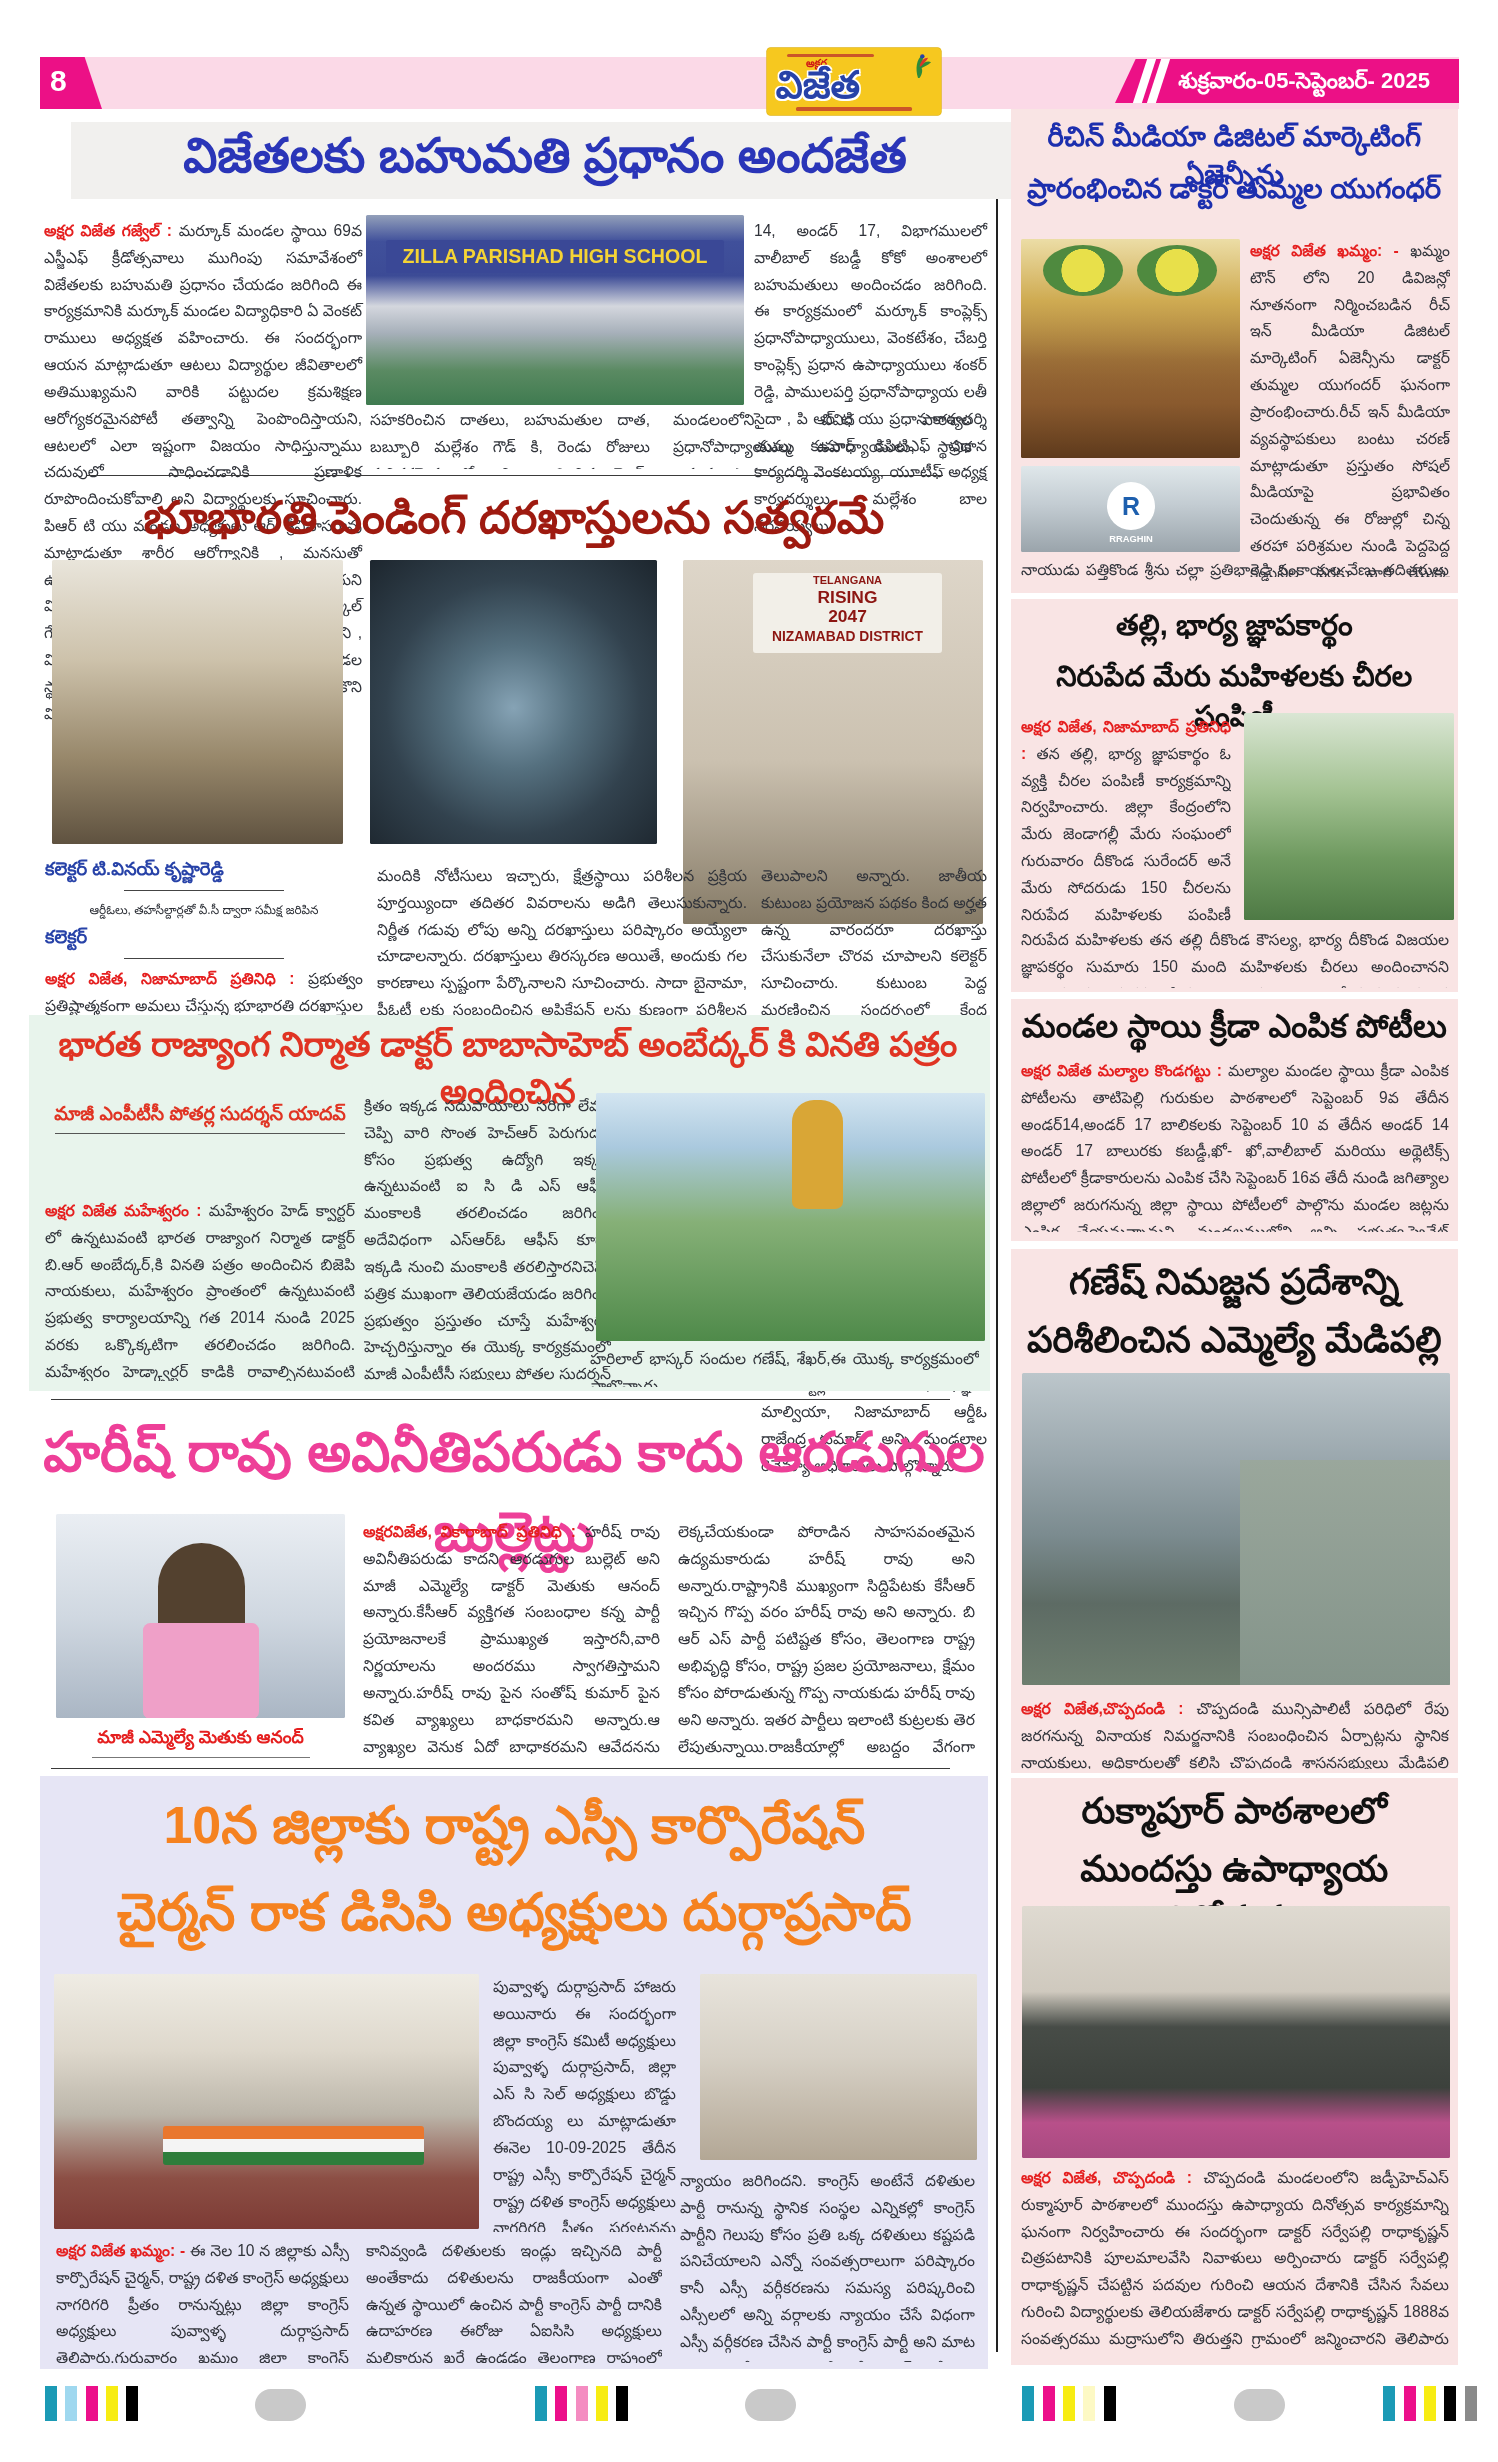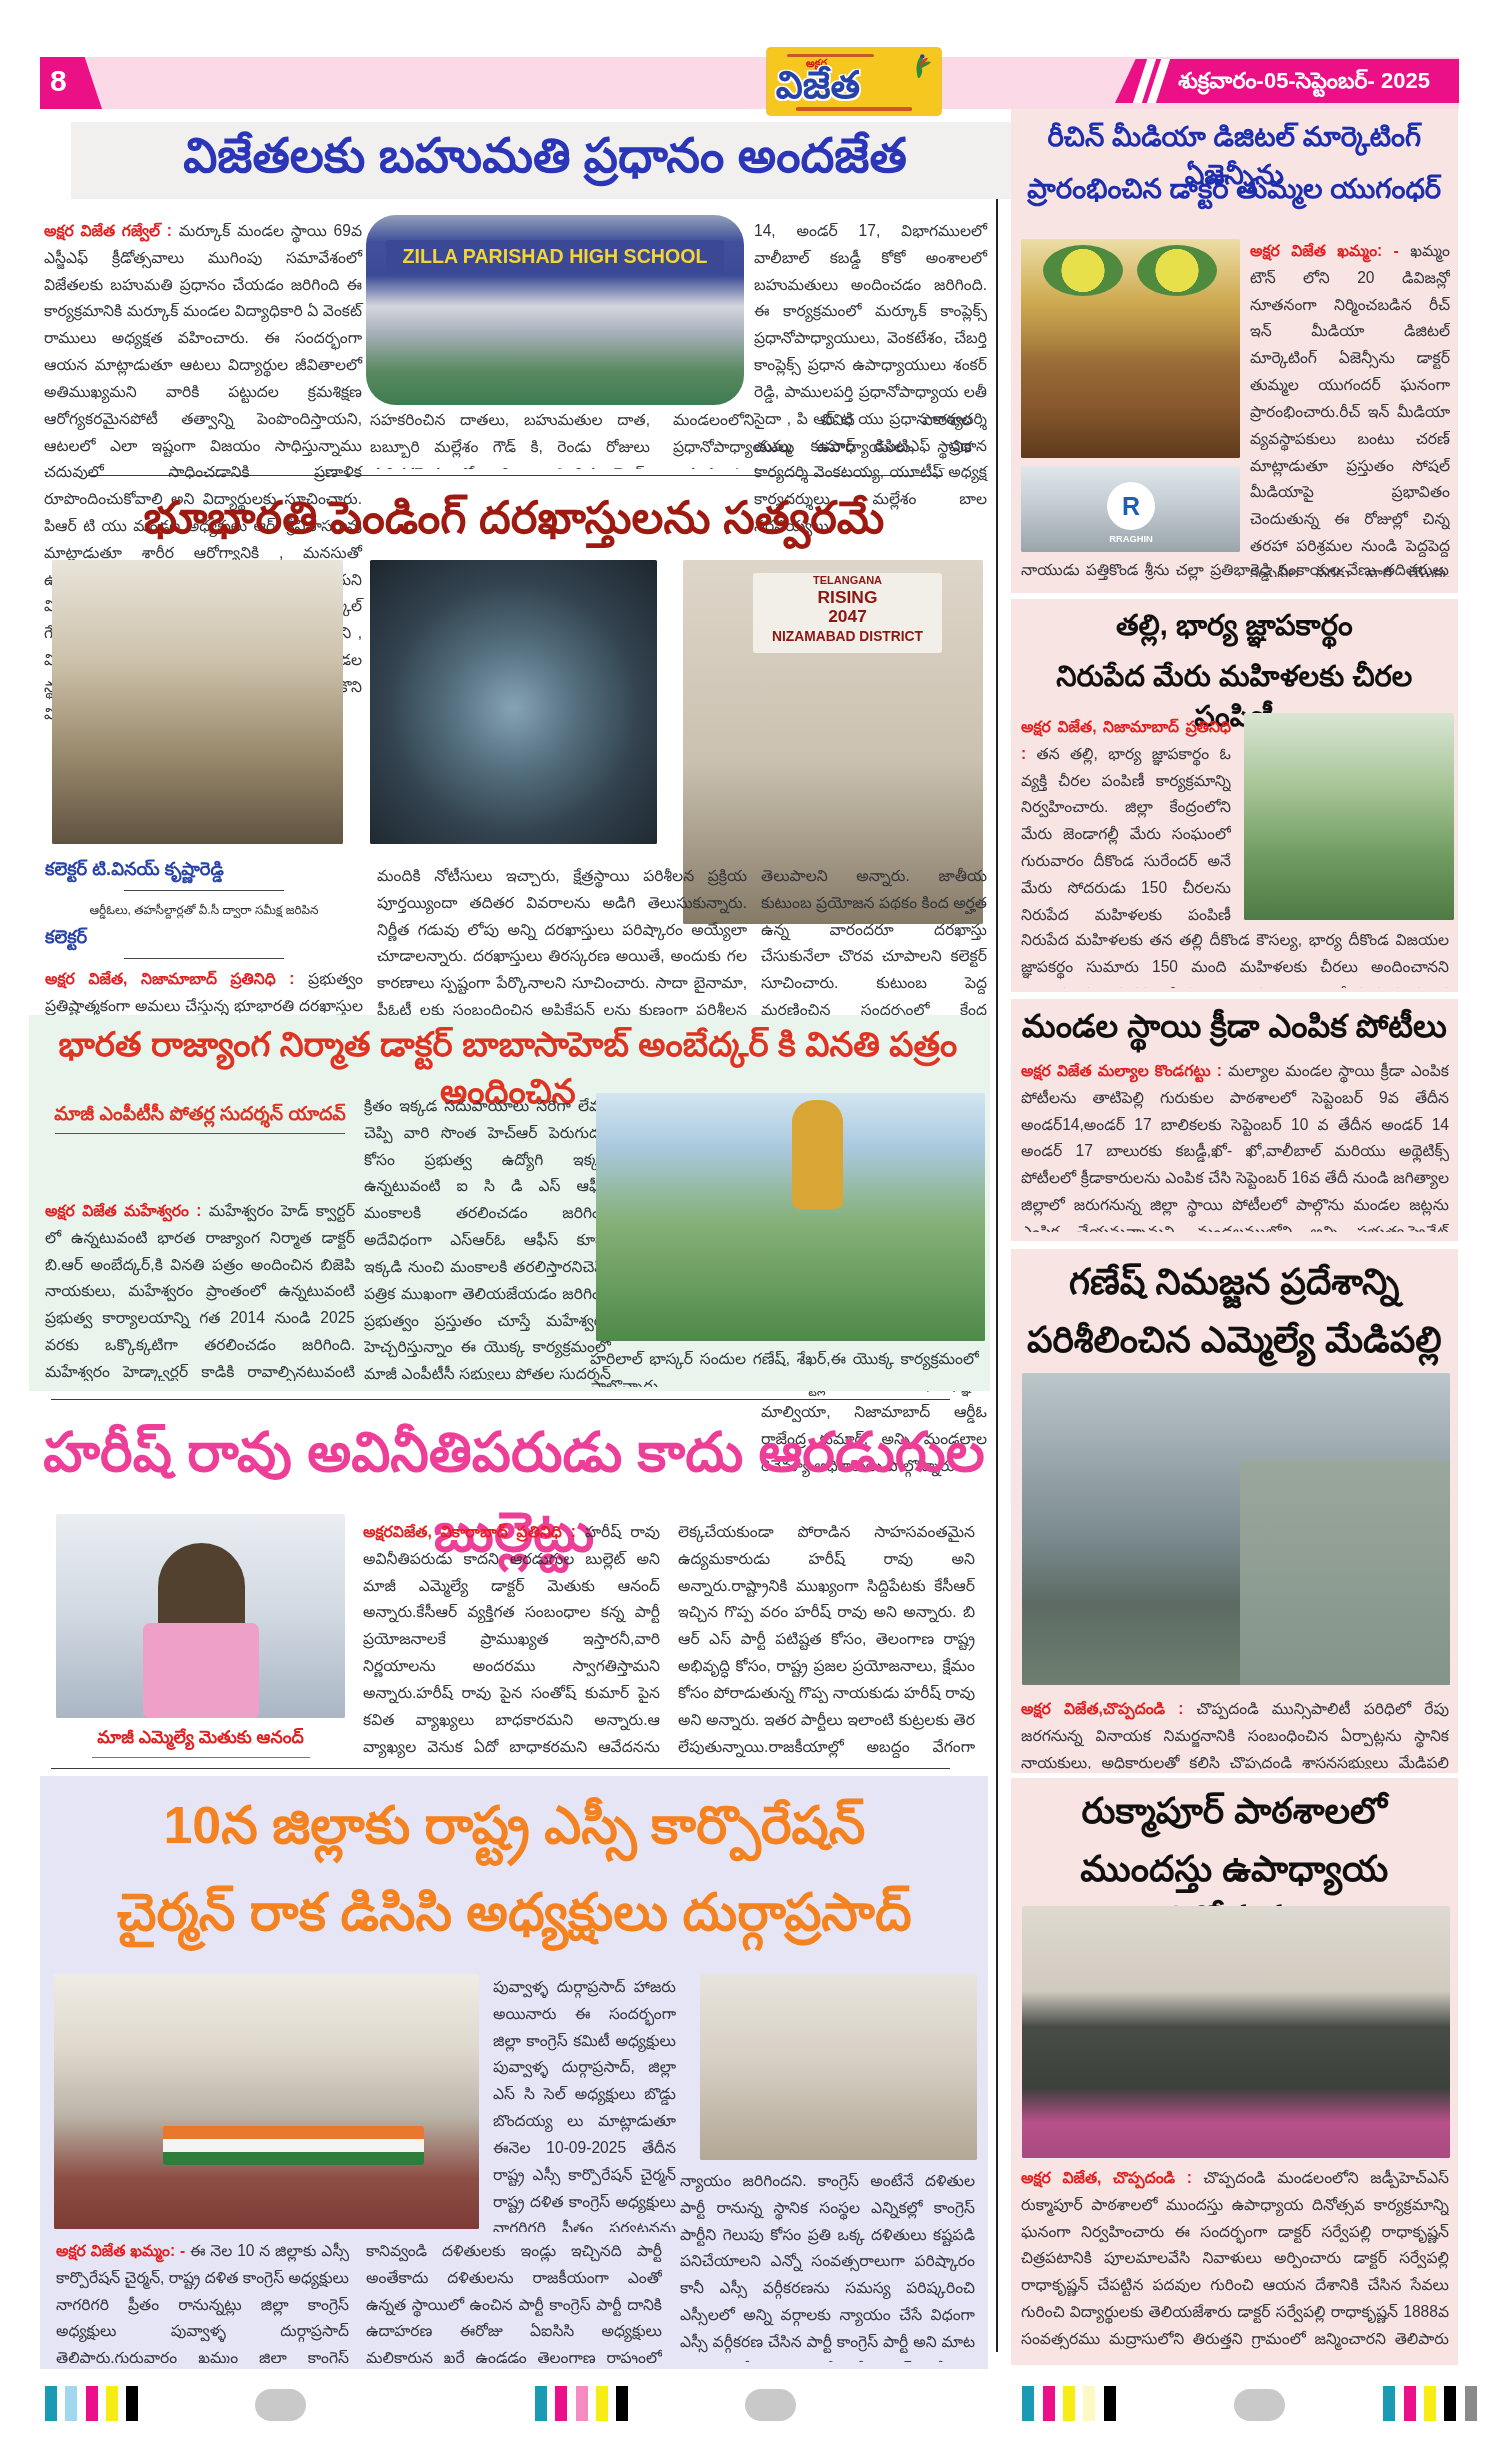--- a/index.html
+++ b/index.html
@@ -31,21 +31,21 @@
   .body-txt{font-size:15.6px;line-height:1.72;text-align:justify;color:#30333a;}
   .caption-blue{color:#2742a8;font-weight:bold;text-align:left;}
   .photo{position:absolute;border-radius:1.5px;overflow:hidden;}
   .banner-label{position:absolute;font-weight:bold;text-align:center;}
 
   
   .a1-band{left:40px;top:122px;width:948px;height:77px;background:#f1f0ee;margin-left:31px;}
   .a1-head{position:absolute;left:0;top:5.8px;width:100%;font-size:48px;color:#2a35b8;}
   .a1-colL{left:44px;top:218px;width:318px;height:250px;}
   .a1-photo{left:366px;top:215px;width:378px;height:190px;
-      background:linear-gradient(180deg,#93a0ba 0%,#40509b 14%,#3c4b96 32%,#d4d7de 48%,#a7b0ba 62%,#5a8a62 82%,#3f7b50 100%);border-radius:30px;}
+      background:linear-gradient(180deg,#93a0ba 0%,#40509b 14%,#3c4b96 32%,#d4d7de 48%,#a7b0ba 62%,#5a8a62 82%,#3f7b50 100%);}
   .a1-banner{left:20px;top:25px;width:338px;height:33px;background:#3a4896;color:#f5d435;font-size:19.6px;line-height:33px;border-radius:2.2px;}
   .a1-colR{left:754px;top:218px;width:233px;height:250px;}
   .a1-contL{left:370px;top:407px;width:280px;height:62px;overflow:hidden;}
   .a1-contR{left:673px;top:407px;width:299px;height:62px;overflow:hidden;}
   .a1-rule{left:87px;top:475px;width:856px;}
 
   
   .a2-head{left:40px;top:492px;width:948px;font-size:45px;color:#9e1a10;}
   .a2-p1{left:52px;top:560px;width:291px;height:284px;
       background:linear-gradient(180deg,#e9e5db 0%,#cdc2ab 35%,#97876a 70%,#5f5240 100%);}

